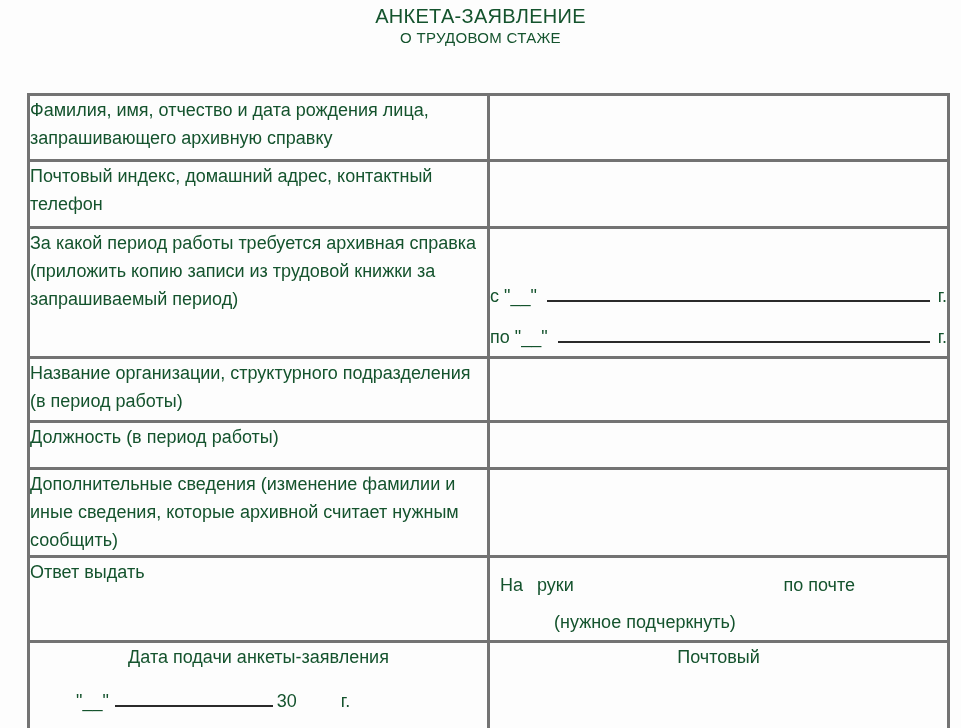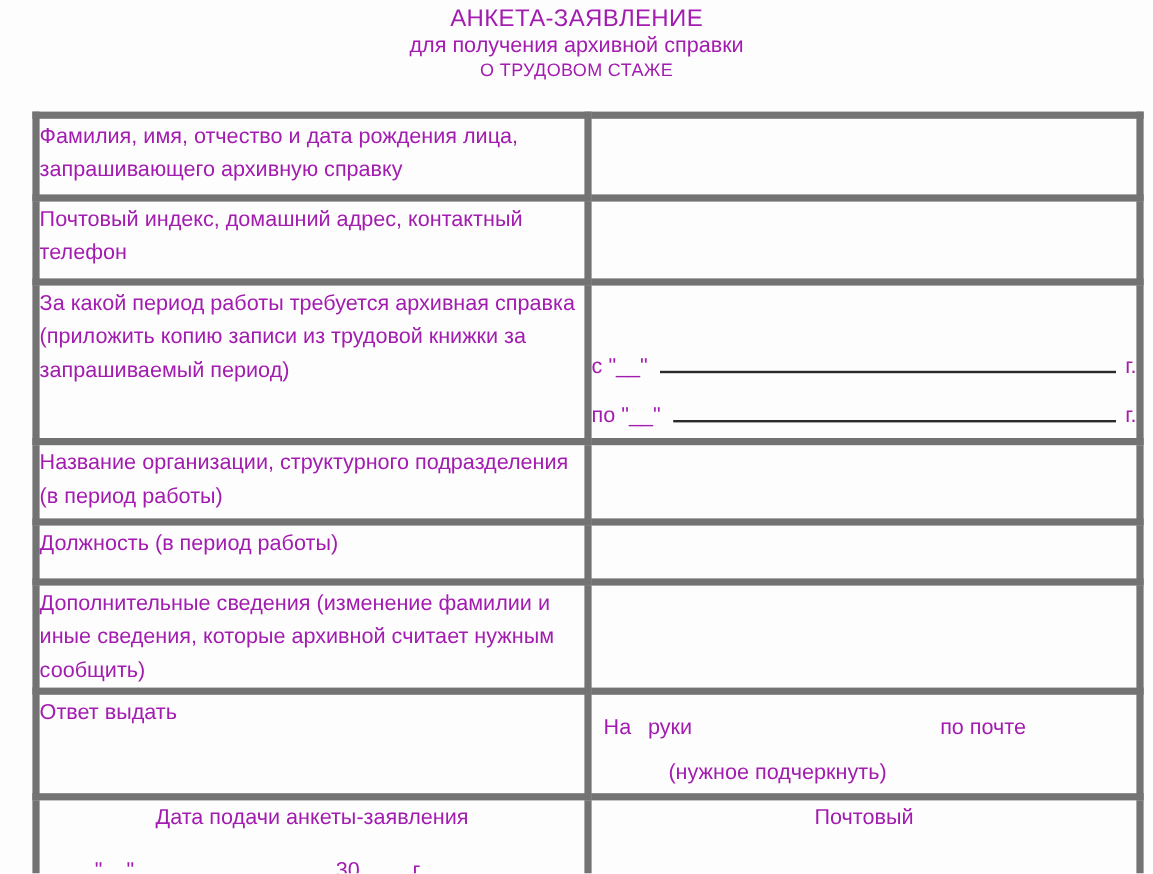--- a/index.html
+++ b/index.html
@@ -6,21 +6,21 @@
     margin: 0;
     padding: 0;
     background: #fbfbfb;
   }
   .page {
     position: relative;
     width: 961px;
     height: 728px;
     background: #fdfdfd;
     font-family: "Liberation Sans", sans-serif;
-    color: #a21caf;
+    color: #14532d;
     overflow: hidden;
   }
   
   .doc-header {
     position: absolute;
     top: 5px;
     left: 0;
     width: 100%;
     text-align: center;
   }
@@ -31,21 +31,21 @@
   
   table.form {
     position: absolute;
     left: 27px;
     top: 93px;
     width: 920px;
     border-collapse: collapse;
     table-layout: fixed;
   }
   table.form td {
-    border: 6px solid #737373;
+    border: 3px solid #737373;
     vertical-align: top;
     font-size: 18px;
     line-height: 28px;
     padding: 0;
   }
   td.label-cell { padding: 10px 18px 6px 13px; }
   tr.r1 td { height: 63px; }
   tr.r2 td { height: 64px; }
   tr.r3 td { height: 127px; }
   tr.r4 td { height: 61px; }
@@ -95,21 +95,20 @@
   .date-spacer { display: inline-block; width: 44px; }
   td.signature-cell { text-align: center; padding: 12px 0 0 0; }
 </style>
 </head>
 <body>
 
 <div class="page">
 
   <div class="doc-header">
     <div class="title-1">АНКЕТА-ЗАЯВЛЕНИЕ</div>
-    <div class="title-2">для получения архивной справки</div>
     <div class="title-3">О ТРУДОВОМ СТАЖЕ</div>
   </div>
 
   <table class="form">
     <colgroup>
       <col style="width:460px">
       <col style="width:460px">
     </colgroup>
 
     <tbody>

